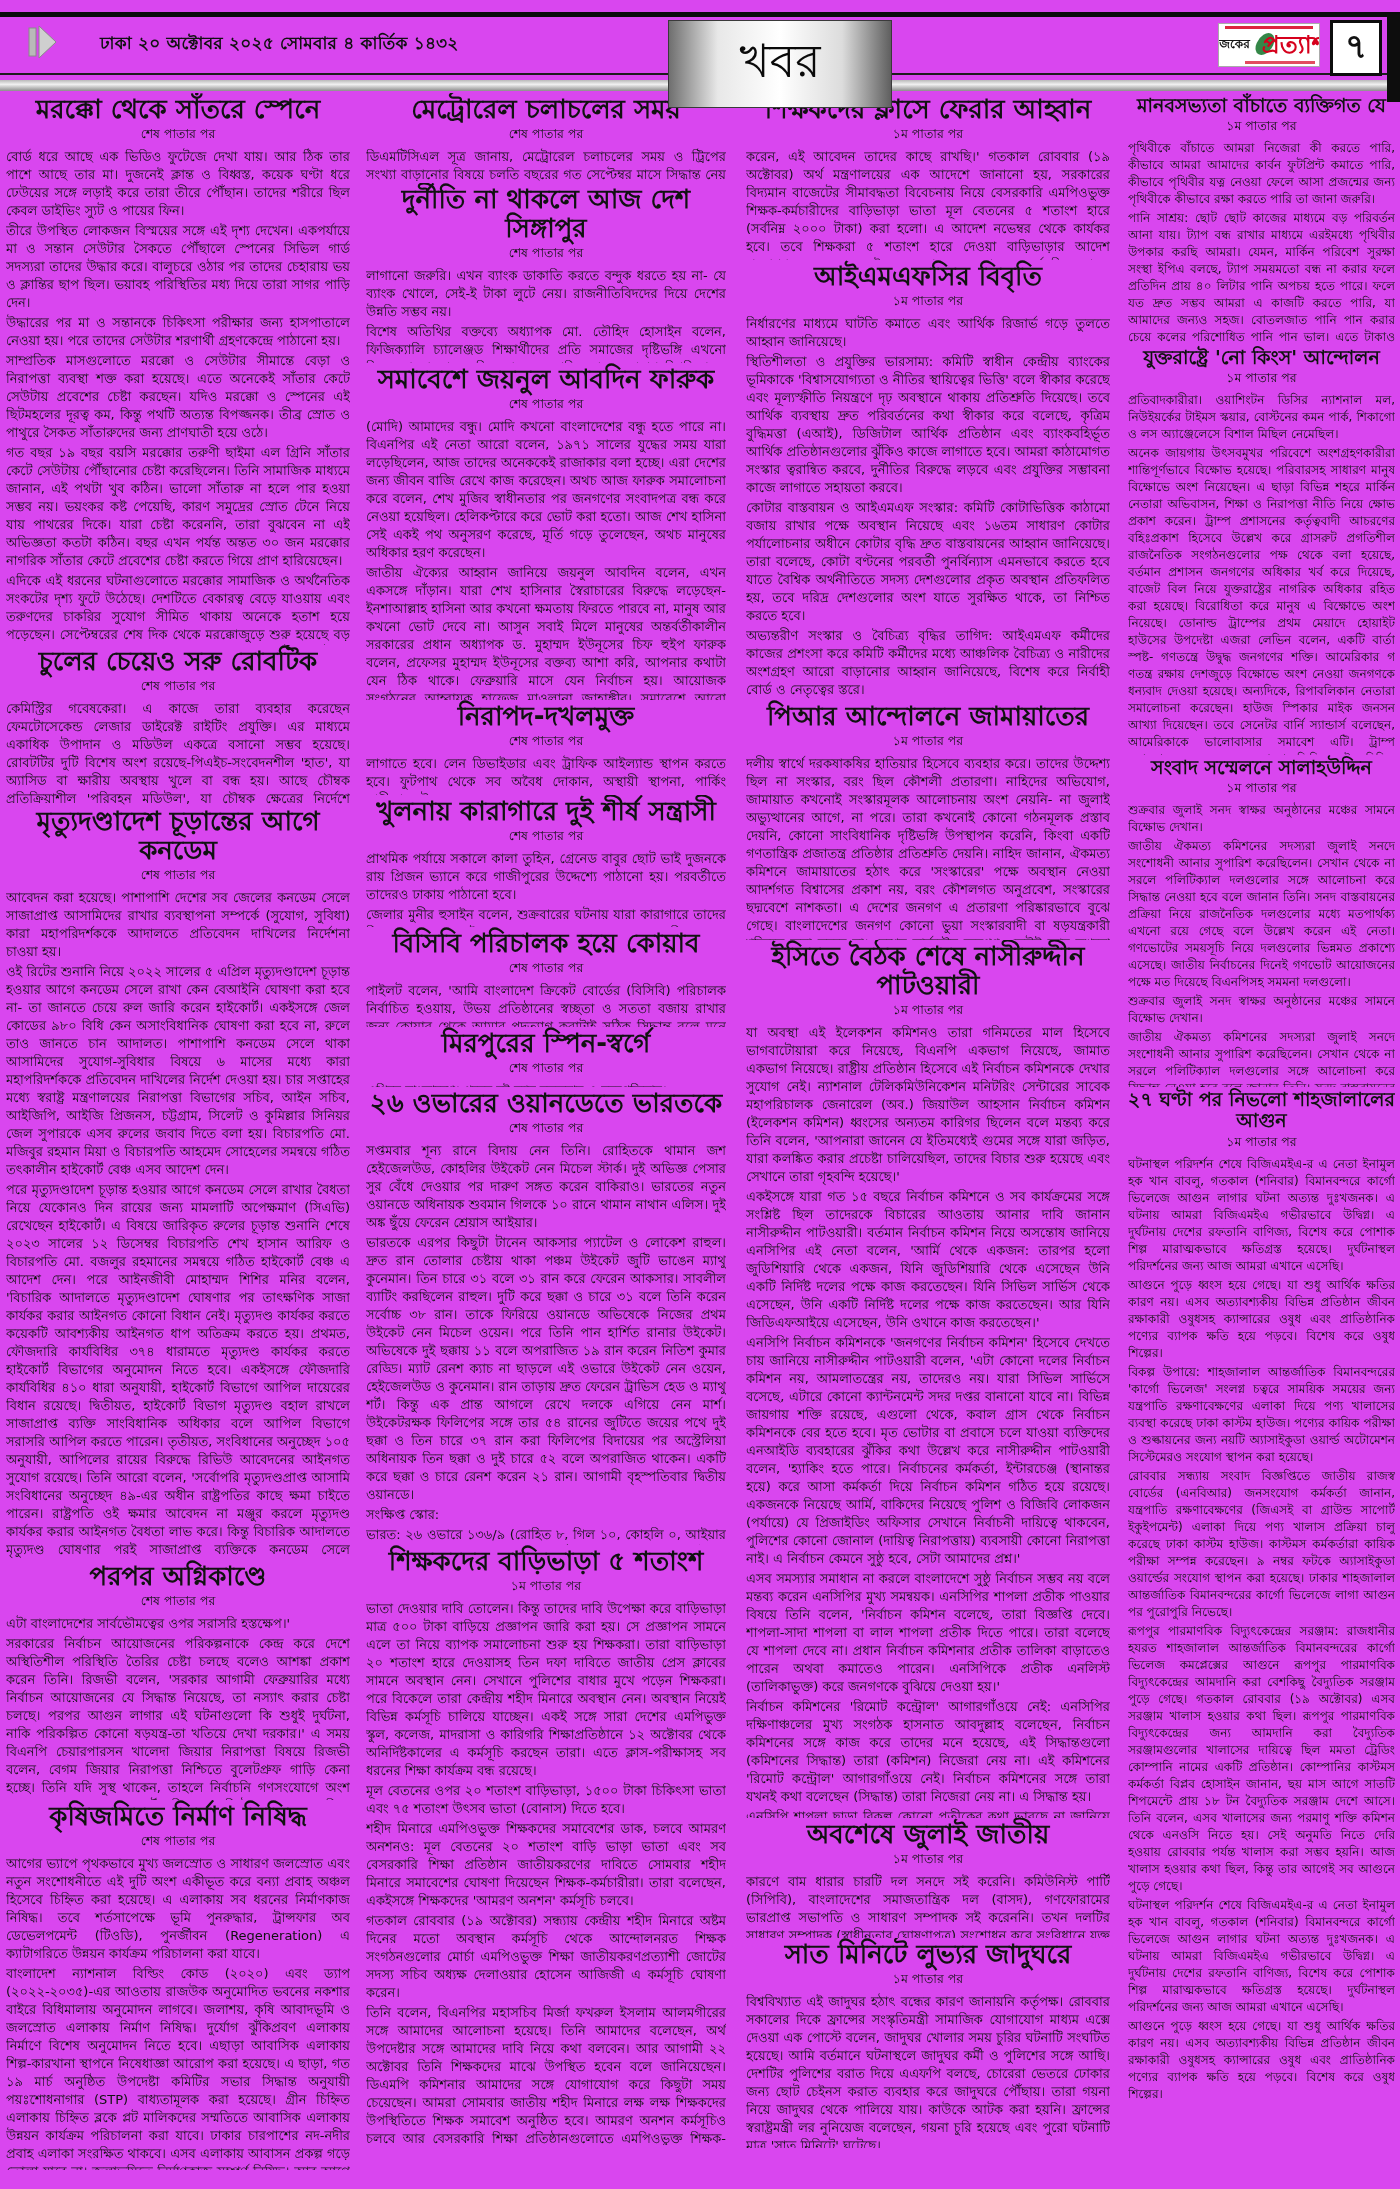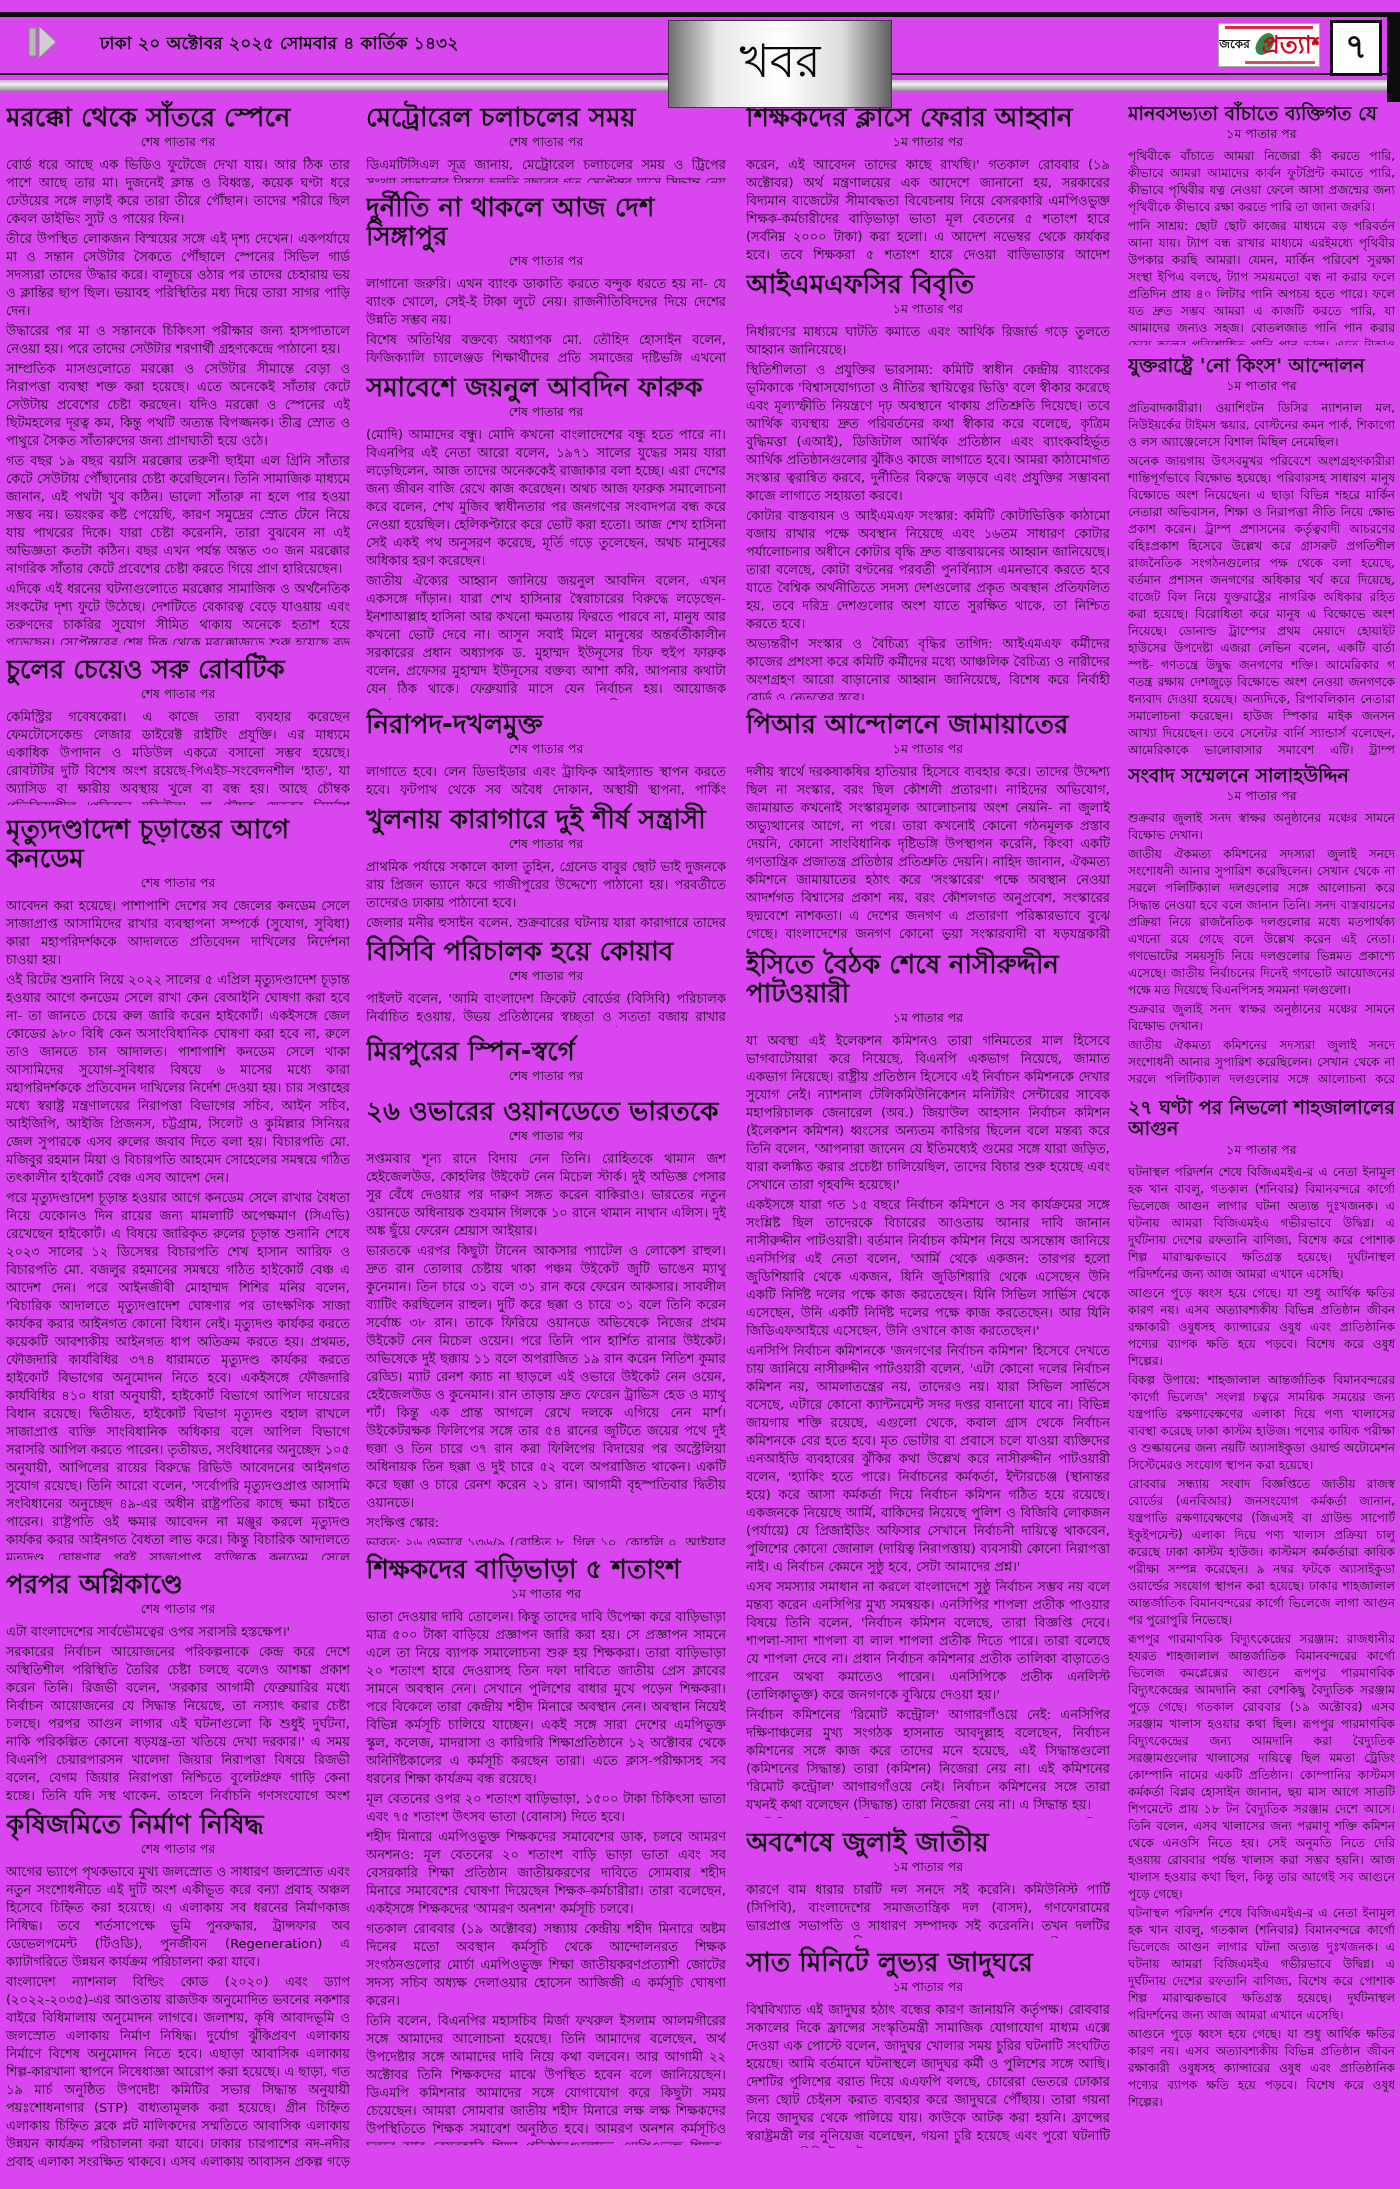--- a/index.html
+++ b/index.html
@@ -28,21 +28,21 @@
               background:#fff;display:flex;align-items:center;justify-content:center;
               font-size:34px;font-weight:bold;z-index:4;}
   .right-bar{position:absolute;left:1387px;top:14px;width:13px;height:88px;background:#0d0d0d;}
   
   .col{position:absolute;top:93px;height:2096px;overflow:hidden;}
   #col1{left:6px;width:344px;}
   #col2{left:366px;width:360px;}
   #col3{left:746px;width:364px;}
   #col4{left:1128px;width:267px;}
   .article{overflow:hidden;}
-  .headline{margin:10px 0 0 0;font-size:26px;line-height:1.12;font-weight:bold;text-align:left;}
+  .headline{margin:2px 0 0 0;font-size:26px;line-height:1.12;font-weight:bold;text-align:center;}
   #col4 .headline{font-size:19px;}
   .continuation{font-size:12.5px;text-align:center;margin:1px 0 3px 0;}
   .body p{margin:0 0 2px 0;font-size:13px;line-height:18px;text-align:justify;
           word-break:break-word;}
   #col4 .body p{font-size:12px;line-height:17px;}
 </style>
 </head>
 <body>
 
 <div class="page">

